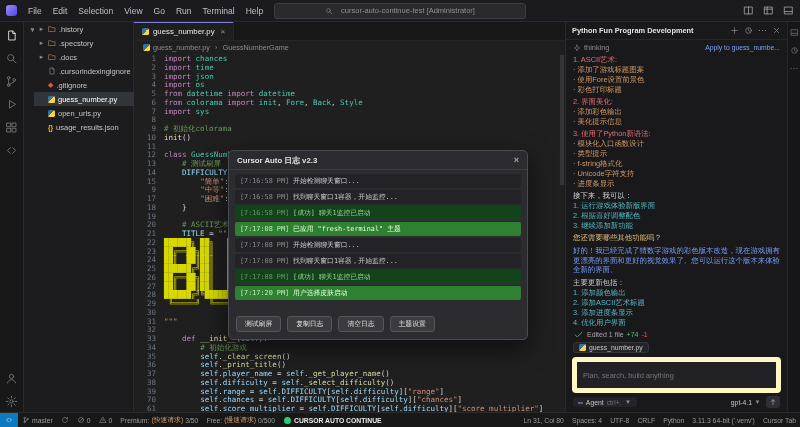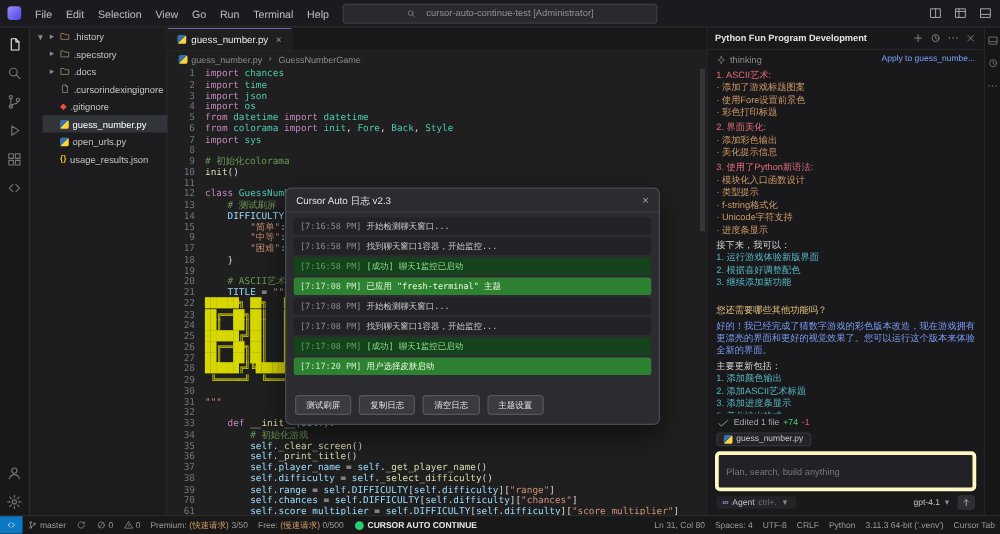--- a/index.html
+++ b/index.html
@@ -72,48 +72,48 @@
   .c-hicons .icn svg{width:9px;height:9px}
   .c-body{flex:1;padding:3px 7px 0;overflow:hidden;font-size:7.4px;line-height:10px}
   .think{display:flex;align-items:center;gap:3px;color:#8b8b8f;margin-bottom:2px}
   .think .icn svg{width:8px;height:8px}
   .apply{margin-left:auto;color:#7aa2f7;font-size:6.8px;white-space:nowrap}
   .c-line{white-space:nowrap;overflow:hidden}
   .c-sec{color:#e06c75;margin-top:2px}
   .c-li{color:#d19a66}
   .c-wh{color:#d2d2d2;margin-top:2px}
   .c-cy{color:#56b6c2}
-  .c-yq{color:#e5c07b;margin-top:12px}
+  .c-yq{color:#e5c07b;margin-top:2px}
   .c-bl{color:#7a9bf5;white-space:normal;margin:3px 0;line-height:9.5px}
   .c-edit{display:flex;align-items:center;gap:3px;padding:2px 7px;color:#a8a8a8;font-size:7px}
   .c-edit .icn{color:#6fbf73}
   .c-edit .plus{color:#4ec96f}.c-edit .minus{color:#f85149}
   .chiprow{padding:0 7px 2px}
   .chip{display:inline-flex;align-items:center;gap:3px;background:#242428;border:1px solid #333338;border-radius:3px;
         padding:1px 5px;font-size:6.8px;color:#c9c9c9}
   .c-inwrap{padding:2px 6px 1px}
-  .c-input{width:100%;box-sizing:border-box;height:16px;background:#222226;border:3px solid #fef9c3;border-radius:4px;
+  .c-input{width:100%;box-sizing:border-box;height:16px;background:#222226;border:5px solid #fef9c3;border-radius:4px;
            color:#dddddd;font-size:7.4px;padding:13px 6px;font-family:"Liberation Sans",sans-serif;outline:none}
   .c-input::placeholder{color:#76767c}
   .c-foot{display:flex;align-items:center;padding:2px 7px 5px;gap:5px;color:#9a9a9e;font-size:6.8px}
   .agent{display:inline-flex;align-items:center;gap:3px;background:#242428;border-radius:3px;padding:1px 5px;color:#c4c4c8}
   .inf{color:#8f8fe8;font-weight:bold}
   .kbd{color:#6f6f74}
   .model{margin-left:auto;display:flex;gap:2px;align-items:center;color:#c4c4c8}
   .send{width:14px;height:12px;background:#2e2e34;border-radius:3px;display:inline-flex;align-items:center;justify-content:center;color:#cfcfcf}
   .send svg{width:8px;height:8px}
 
   .rrail{width:13px;background:#161618;border-left:1px solid #26262a;display:flex;flex-direction:column;align-items:center;
          padding-top:6px;gap:9px;color:#7e7e84;box-sizing:border-box}
   .rrail .icn svg{width:9px;height:9px}
 
   
   .modal{position:absolute;left:228px;top:150px;width:300px;height:190px;background:#2b2b30;border:1px solid #4a4a52;
          border-radius:5px;box-shadow:0 8px 24px rgba(0,0,0,.55);z-index:10;display:flex;flex-direction:column;box-sizing:border-box}
-  .m-head{height:18px;display:flex;align-items:center;padding:0 8px;color:#e2e2e2;font-size:7.8px;font-weight:normal;
+  .m-head{height:18px;display:flex;align-items:center;padding:0 8px;color:#e2e2e2;font-size:7.8px;font-weight:bold;
           border-bottom:1px solid #3a3a40}
   .m-close{margin-left:auto;color:#a8a8a8;font-size:9px}
   .m-list{flex:1;padding:4px 6px;display:flex;flex-direction:column;gap:2px;overflow:hidden}
   .lrow{height:14px;border-radius:2px;display:flex;align-items:center;gap:4px;padding:0 5px;font-size:6.8px;
         font-family:"DejaVu Sans Mono",monospace;white-space:nowrap;overflow:hidden;flex:0 0 auto}
   .lg-info{background:#232327;color:#c9c9c9}.lg-info .t{color:#8b8b8b}
   .lg-ok{background:#14421a;color:#8fd98f}.lg-ok .t{color:#5f9e63}
   .lg-hi{background:#2f8132;color:#eaffe0}.lg-hi .t{color:#c4ecc2}
   .m-btns{display:flex;gap:6px;padding:3px 7px 7px}
   .mbtn{background:#3a3a40;border:1px solid #55555d;border-radius:3px;color:#e3e3e3;font-size:6.8px;padding:2px 8px;
@@ -543,20 +543,21 @@
           <div class="c-line c-wh">接下来，我可以：</div>
           <div class="c-line c-cy">1. 运行游戏体验新版界面</div>
           <div class="c-line c-cy">2. 根据喜好调整配色</div>
           <div class="c-line c-cy">3. 继续添加新功能</div>
           <div class="c-line c-yq">您还需要哪些其他功能吗？</div>
           <div class="c-line c-bl">好的！我已经完成了猜数字游戏的彩色版本改造，现在游戏拥有更漂亮的界面和更好的视觉效果了。您可以运行这个版本来体验全新的界面。</div>
           <div class="c-line c-wh">主要更新包括：</div>
           <div class="c-line c-cy">1. 添加颜色输出</div>
           <div class="c-line c-cy">2. 添加ASCII艺术标题</div>
           <div class="c-line c-cy">3. 添加进度条显示</div>
+          <div class="c-line c-cy">4. 优化用户界面</div>
           <div class="c-line c-cy">5. 美化输出格式</div>
           <div class="c-line c-bl">如果您需要调整颜色方案或添加其他效果，请随时告诉我，我可以继续优化这个游戏。</div>
         </div>
     </div>
     <div class="c-edit">
       <span class="icn">
           <svg viewBox="0 0 16 16">
             <path d="M3 8.5l3 3L13 5"></path>
           </svg>
         </span>

